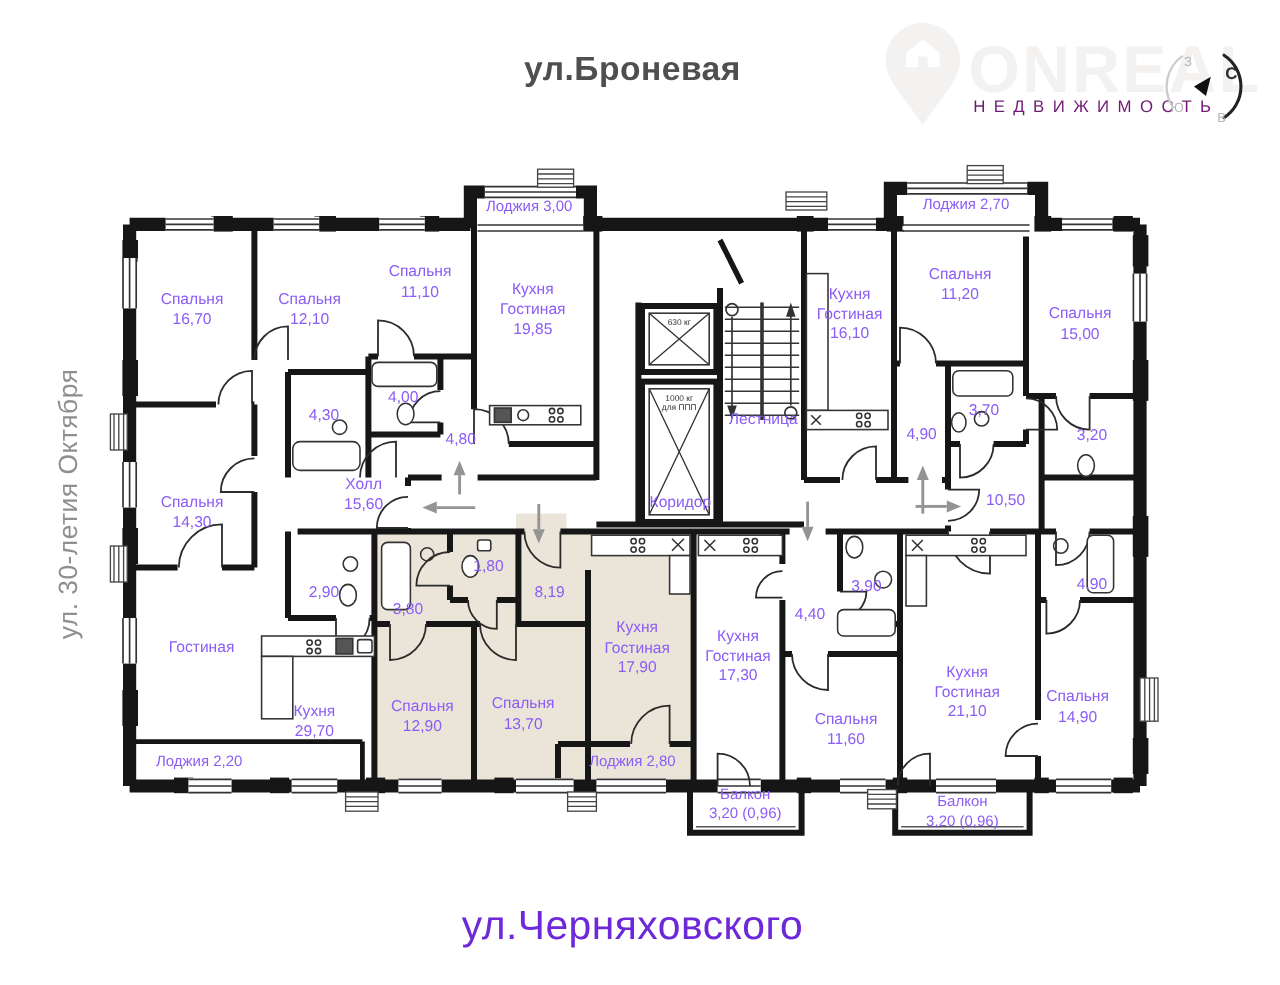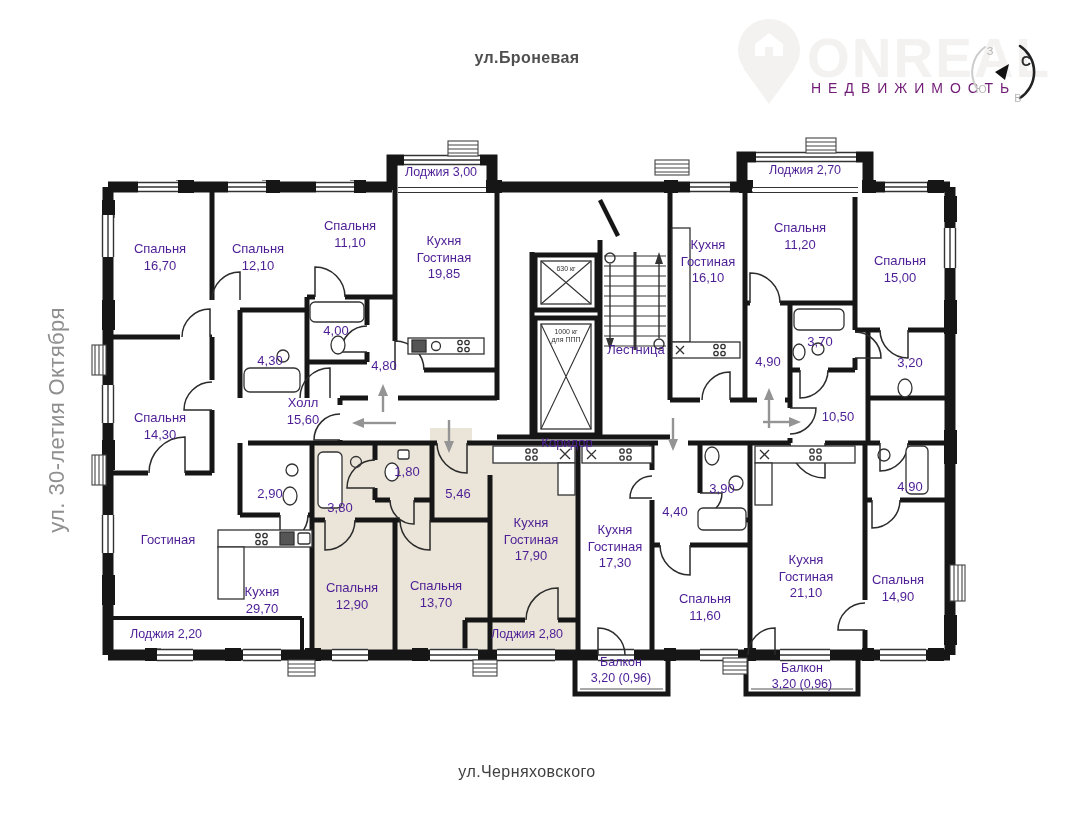--- a/index.html
+++ b/index.html
@@ -1,26 +1,26 @@
 <!DOCTYPE html>
 <html><head>
 <meta charset="utf-8">
 <style>
   html,body{margin:0;padding:0;background:#ffffff;}
   #stage{position:relative;width:1067px;height:821px;background:#fff;overflow:hidden;
          font-family:"Liberation Sans",sans-serif;}
   svg{position:absolute;left:0;top:0;}
   .lbl{position:absolute;transform:translate(-50%,-50%);text-align:center;
-       font-size:13px;line-height:1.28;color:#4c1d95;white-space:pre-line;z-index:5;}
+       font-size:13px;line-height:1.28;color:#8b5cf6;white-space:pre-line;z-index:5;}
   .lbl .nm,.lbl .ar{display:block;}
   .lbl .nm:empty,.lbl .ar:empty{display:none;}
   .lbl.small{font-size:12.5px;}
   .street{position:absolute;color:#5d5d5d;font-weight:600;letter-spacing:.4px;z-index:6;}
-  #street-top{left:527px;top:58px;transform:translate(-50%,-50%);font-size:16px;color:#4f4f4f;}
-  #street-bottom{left:527px;top:772px;transform:translate(-50%,-50%);font-size:16px;color:#404040;font-weight:500;text-align:right;}
+  #street-top{left:527px;top:58px;transform:translate(-50%,-50%);font-size:28px;color:#4f4f4f;}
+  #street-bottom{left:527px;top:772px;transform:translate(-50%,-50%);font-size:34px;color:#6d28d9;font-weight:500;text-align:right;}
   #street-left{left:57px;top:420px;transform:translate(-50%,-50%) rotate(-90deg);
                font-size:22px;color:#8f8f8f;font-weight:500;white-space:nowrap;}
   #watermark{position:absolute;left:735px;top:18px;width:320px;height:100px;z-index:1;}
   #wm-name{position:absolute;left:72px;top:8px;font-size:55px;font-weight:800;
            letter-spacing:2px;color:#f4f2f0;}
   #wm-sub{position:absolute;left:76px;top:62px;font-size:14px;font-weight:400;
           letter-spacing:7px;color:#701a75;}
   #wm-pin{position:absolute;left:0;top:0;width:70px;height:88px;}
 </style>
 </head>
@@ -358,21 +358,21 @@
     </g>
   </svg>
 
   <div class="lbl" style="left:160px;top:258px;"><span class="nm">Спальня</span><span class="ar">16,70</span></div>
   <div class="lbl" style="left:258px;top:258px;"><span class="nm">Спальня</span><span class="ar">12,10</span></div>
   <div class="lbl" style="left:350px;top:235px;"><span class="nm">Спальня</span><span class="ar">11,10</span></div>
   <div class="lbl" style="left:444px;top:258px;"><span class="nm">Кухня
 Гостиная</span><span class="ar">19,85</span></div>
   <div class="lbl small" style="left:441px;top:172px;"><span class="nm">Лоджия 3,00</span></div>
   <div class="lbl" style="left:636px;top:350px;"><span class="nm">Лестница</span></div>
-  <div class="lbl" style="left:567px;top:419px;margin-top:24px;"><span class="nm">Коридор</span></div>
+  <div class="lbl" style="left:567px;top:419px;"><span class="nm">Коридор</span></div>
   <div class="lbl" style="left:708px;top:262px;"><span class="nm">Кухня
 Гостиная</span><span class="ar">16,10</span></div>
   <div class="lbl" style="left:800px;top:237px;"><span class="nm">Спальня</span><span class="ar">11,20</span></div>
   <div class="lbl small" style="left:805px;top:170px;"><span class="nm">Лоджия 2,70</span></div>
   <div class="lbl" style="left:900px;top:270px;"><span class="nm">Спальня</span><span class="ar">15,00</span></div>
   <div class="lbl" style="left:820px;top:342px;"><span class="ar">3,70</span></div>
   <div class="lbl" style="left:910px;top:363px;"><span class="ar">3,20</span></div>
   <div class="lbl" style="left:768px;top:362px;"><span class="ar">4,90</span></div>
   <div class="lbl" style="left:838px;top:417px;text-align:center;"><span class="ar">10,50</span></div>
   <div class="lbl" style="left:910px;top:487px;"><span class="ar">4,90</span></div>
@@ -384,26 +384,26 @@
   <div class="lbl small" style="left:621px;top:670px;"><span class="nm">Балкон</span><span class="ar">3,20 (0,96)</span></div>
   <div class="lbl" style="left:615px;top:547px;"><span class="nm">Кухня
 Гостиная</span><span class="ar">17,30</span></div>
   <div class="lbl" style="left:675px;top:512px;"><span class="ar">4,40</span></div>
   <div class="lbl" style="left:722px;top:489px;"><span class="ar">3,90</span></div>
   <div class="lbl" style="left:531px;top:540px;"><span class="nm">Кухня
 Гостиная</span><span class="ar">17,90</span></div>
   <div class="lbl small" style="left:527px;top:634px;"><span class="nm">Лоджия 2,80</span></div>
   <div class="lbl" style="left:436px;top:595px;"><span class="nm">Спальня</span><span class="ar">13,70</span></div>
   <div class="lbl" style="left:352px;top:597px;"><span class="nm">Спальня</span><span class="ar">12,90</span></div>
-  <div class="lbl" style="left:458px;top:494px;"><span class="ar">5,46</span></div>
+  <div class="lbl" style="left:458px;top:494px;"><span class="ar">8,19</span></div>
   <div class="lbl" style="left:407px;top:472px;"><span class="ar">1,80</span></div>
   <div class="lbl" style="left:340px;top:508px;text-align:right;"><span class="ar">3,80</span></div>
   <div class="lbl" style="left:270px;top:494px;"><span class="ar">2,90</span></div>
   <div class="lbl" style="left:303px;top:412px;text-align:center;"><span class="nm">Холл</span><span class="ar">15,60</span></div>
   <div class="lbl" style="left:168px;top:540px;"><span class="nm">Гостиная</span></div>
   <div class="lbl" style="left:262px;top:601px;"><span class="nm">Кухня</span><span class="ar">29,70</span></div>
   <div class="lbl small" style="left:166px;top:634px;"><span class="nm">Лоджия 2,20</span></div>
   <div class="lbl" style="left:160px;top:427px;"><span class="nm">Спальня</span><span class="ar">14,30</span></div>
-  <div class="lbl" style="left:270px;top:346px;margin-top:15px;"><span class="ar">4,30</span></div>
+  <div class="lbl" style="left:270px;top:346px;"><span class="ar">4,30</span></div>
   <div class="lbl" style="left:336px;top:331px;"><span class="ar">4,00</span></div>
   <div class="lbl" style="left:384px;top:366px;"><span class="ar">4,80</span></div>
 
 </div>
 
 </body></html>

